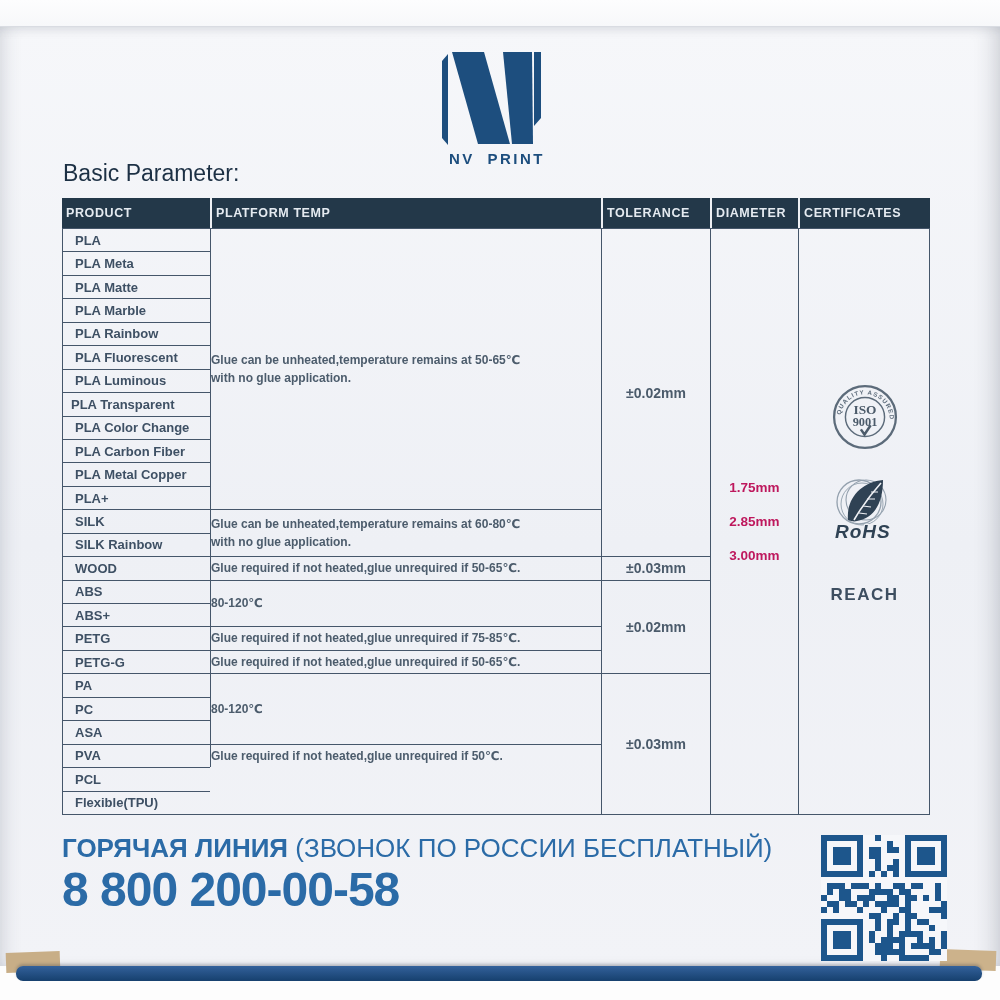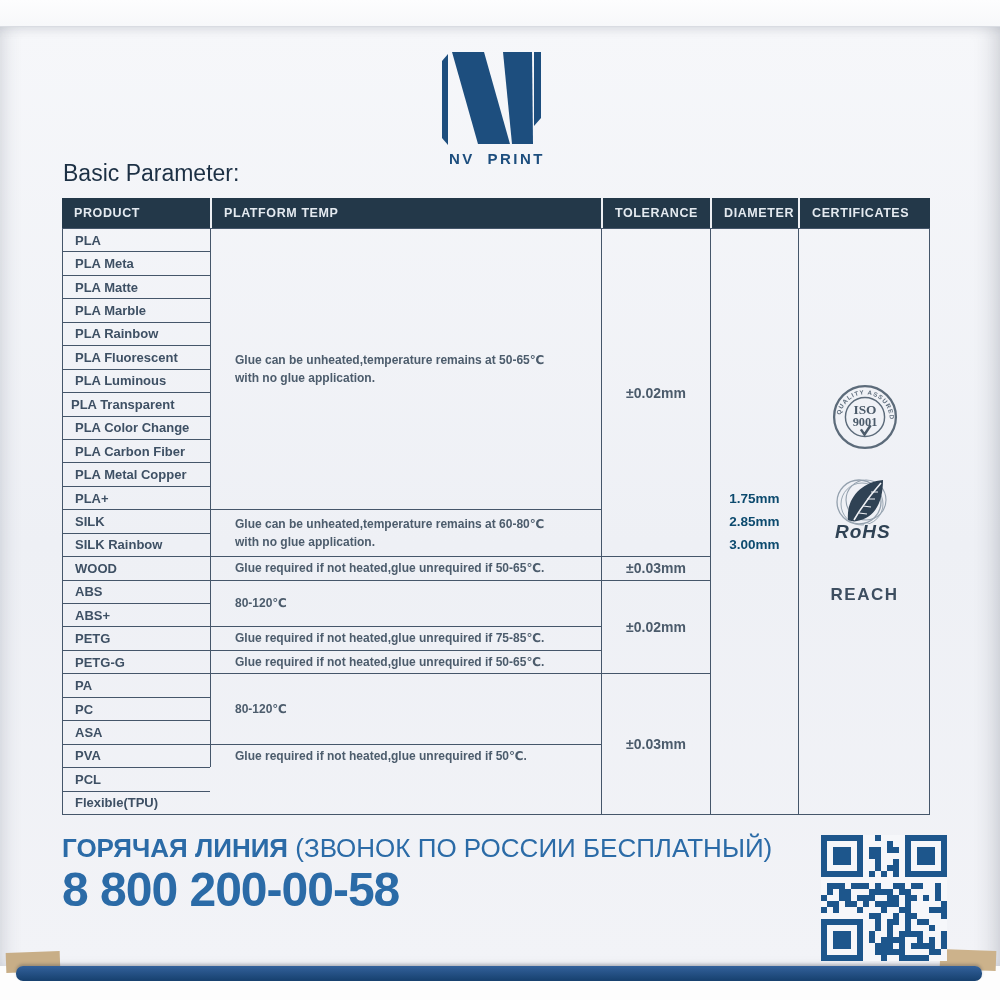--- a/index.html
+++ b/index.html
@@ -38,28 +38,28 @@
   
   .heading{position:absolute;left:63px;top:160px;font-size:23px;font-weight:normal;color:#1c3044;}
 
   
   .table{position:absolute;left:62px;top:198px;width:868px;height:617px;display:grid;
     grid-template-columns:148px 391px 109px 88px 132px;
     grid-template-rows:30px repeat(25,1fr);
     border-right:1px solid var(--line);border-bottom:1px solid var(--line);}
   .c{border-left:1px solid var(--line);border-top:1px solid var(--line);min-width:0;min-height:0;}
   .h{background:var(--navy);color:#e4eaf0;font-size:12.5px;font-weight:bold;letter-spacing:.6px;
-     display:flex;align-items:center;padding-left:12px;border-top:none;border-left:2px solid var(--paper);}
+     display:flex;align-items:center;padding-left:4px;border-top:none;border-left:2px solid var(--paper);}
   .h.first{border-left:none;}
   .p{display:flex;align-items:center;padding-left:12px;font-size:13px;font-weight:bold;color:#3e5064;}
-  .pl{display:flex;align-items:center;padding:4px 8px 4px 24px;font-size:12px;font-weight:bold;
+  .pl{display:flex;align-items:center;padding:4px 8px 4px 0;font-size:12px;font-weight:bold;
       color:#4c5c6c;line-height:1.55;white-space:pre-line;}
   .t{display:flex;align-items:center;justify-content:center;font-size:14px;font-weight:bold;color:#4b5b6b;}
   .cell-diameter{grid-column:4;grid-row:2 / span 25;display:flex;flex-direction:column;
-      align-items:center;justify-content:center;gap:8px;font-size:13.5px;font-weight:bold;color:#0c4a6e;}
+      align-items:center;justify-content:center;gap:19px;font-size:13.5px;font-weight:bold;color:#be185d;}
   .cell-certs{grid-column:5;grid-row:2 / span 25;display:flex;flex-direction:column;
       align-items:center;justify-content:center;padding-bottom:55px;}
   .gap24{height:24px;flex:none;} .gap42{height:42px;flex:none;}
   .reach{font-size:17px;font-weight:bold;color:#3d4e60;letter-spacing:1.5px;}
 
   
   .hotline{position:absolute;left:62px;top:833px;font-size:26px;color:var(--footblue);white-space:nowrap;}
   .hotline .b{font-weight:bold;}
   .phone-row{position:absolute;left:62px;top:862px;display:flex;align-items:baseline;gap:28px;color:var(--footblue);}
   .phone{font-size:48px;font-weight:bold;letter-spacing:-1px;}

